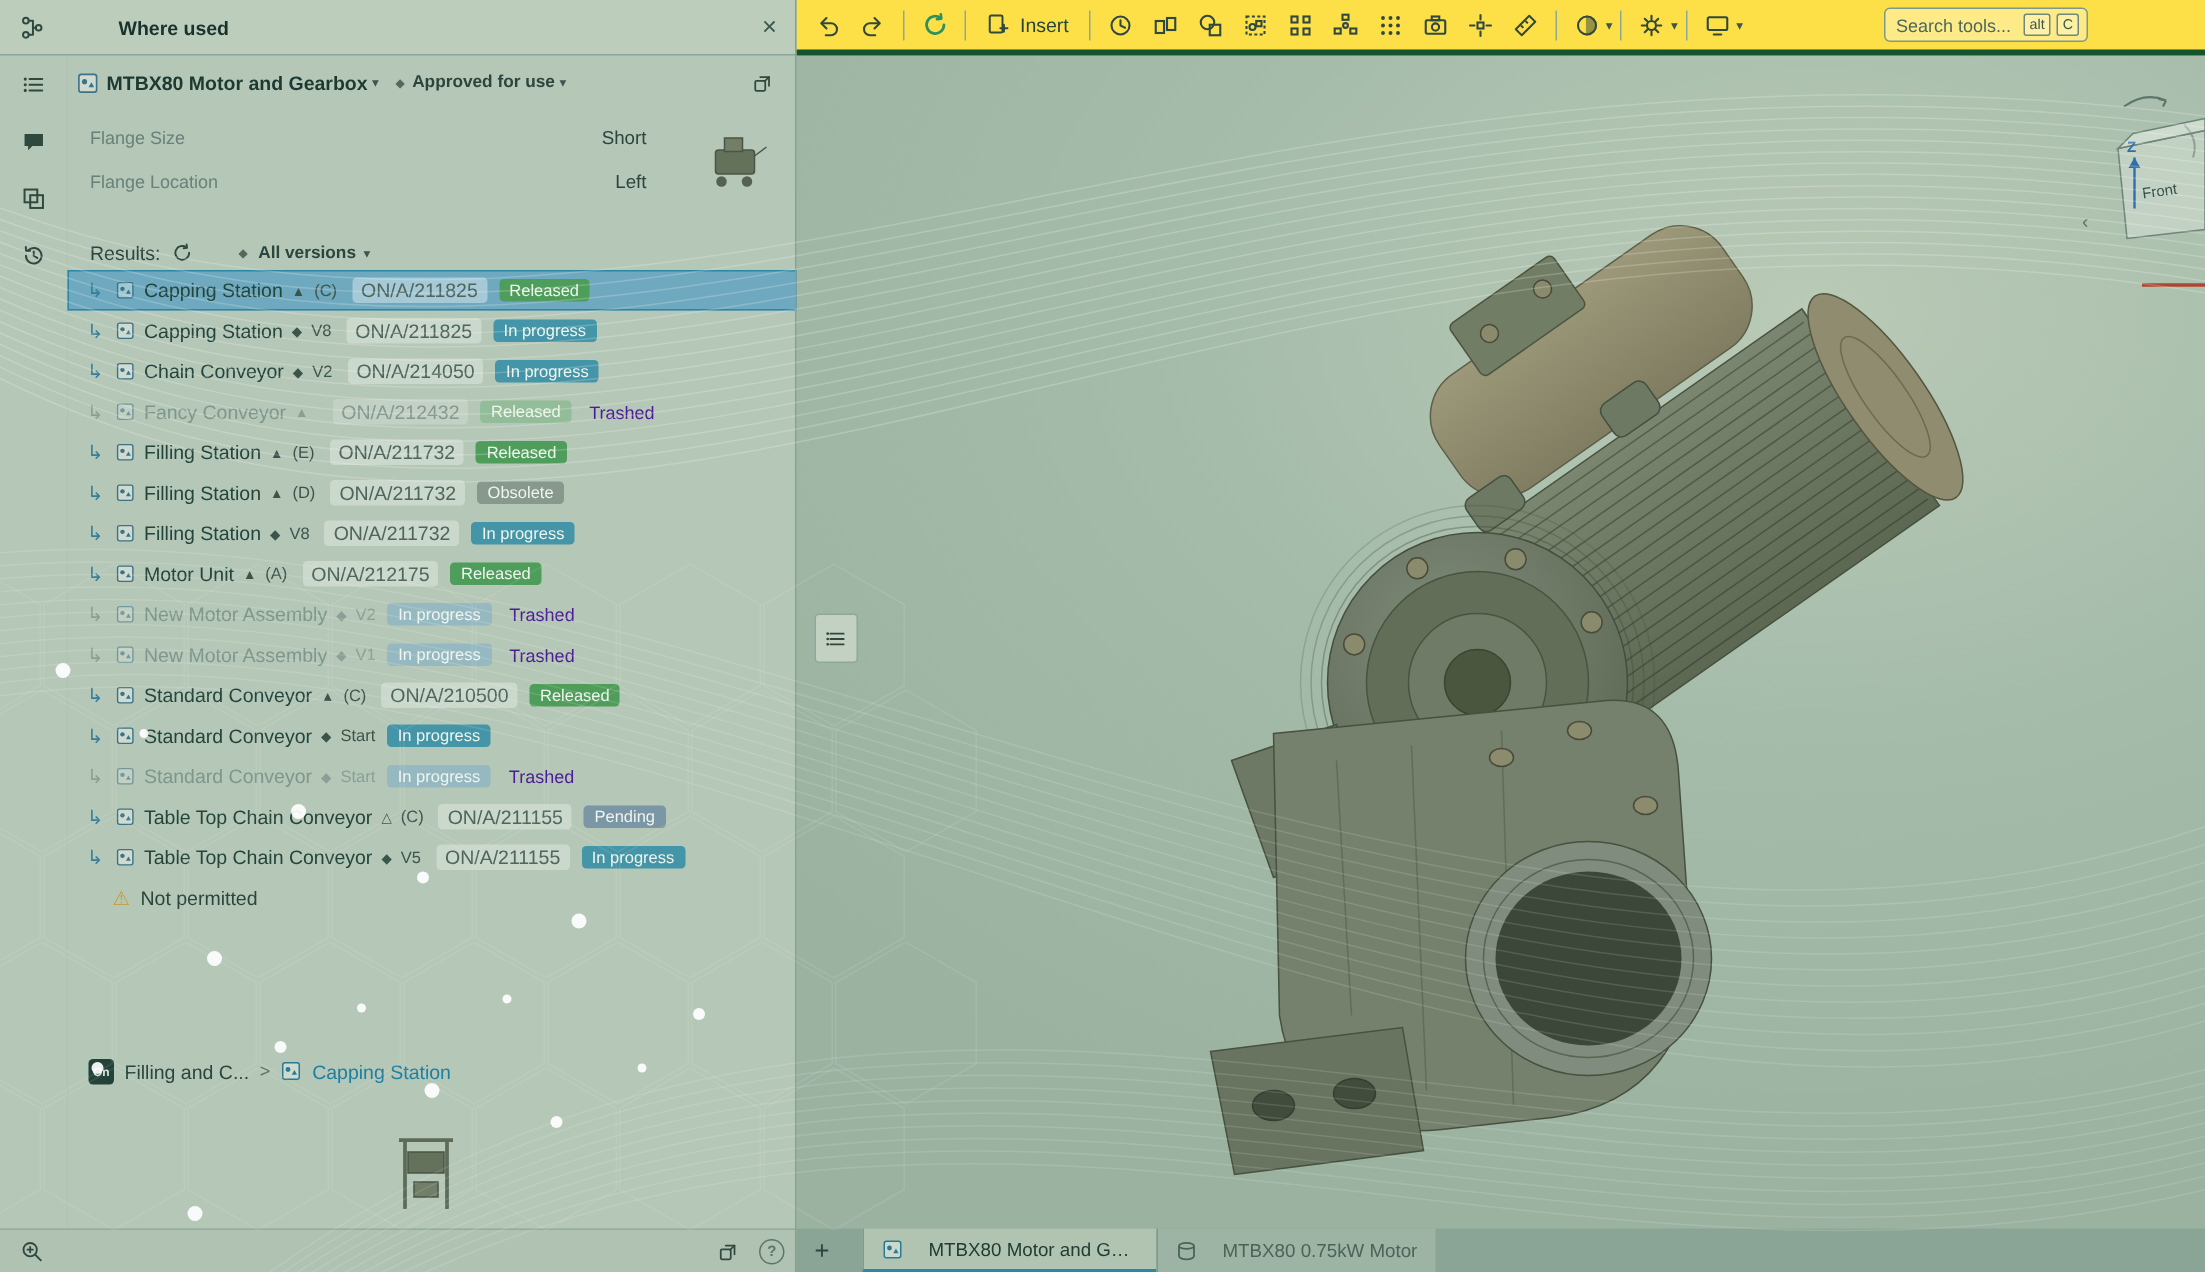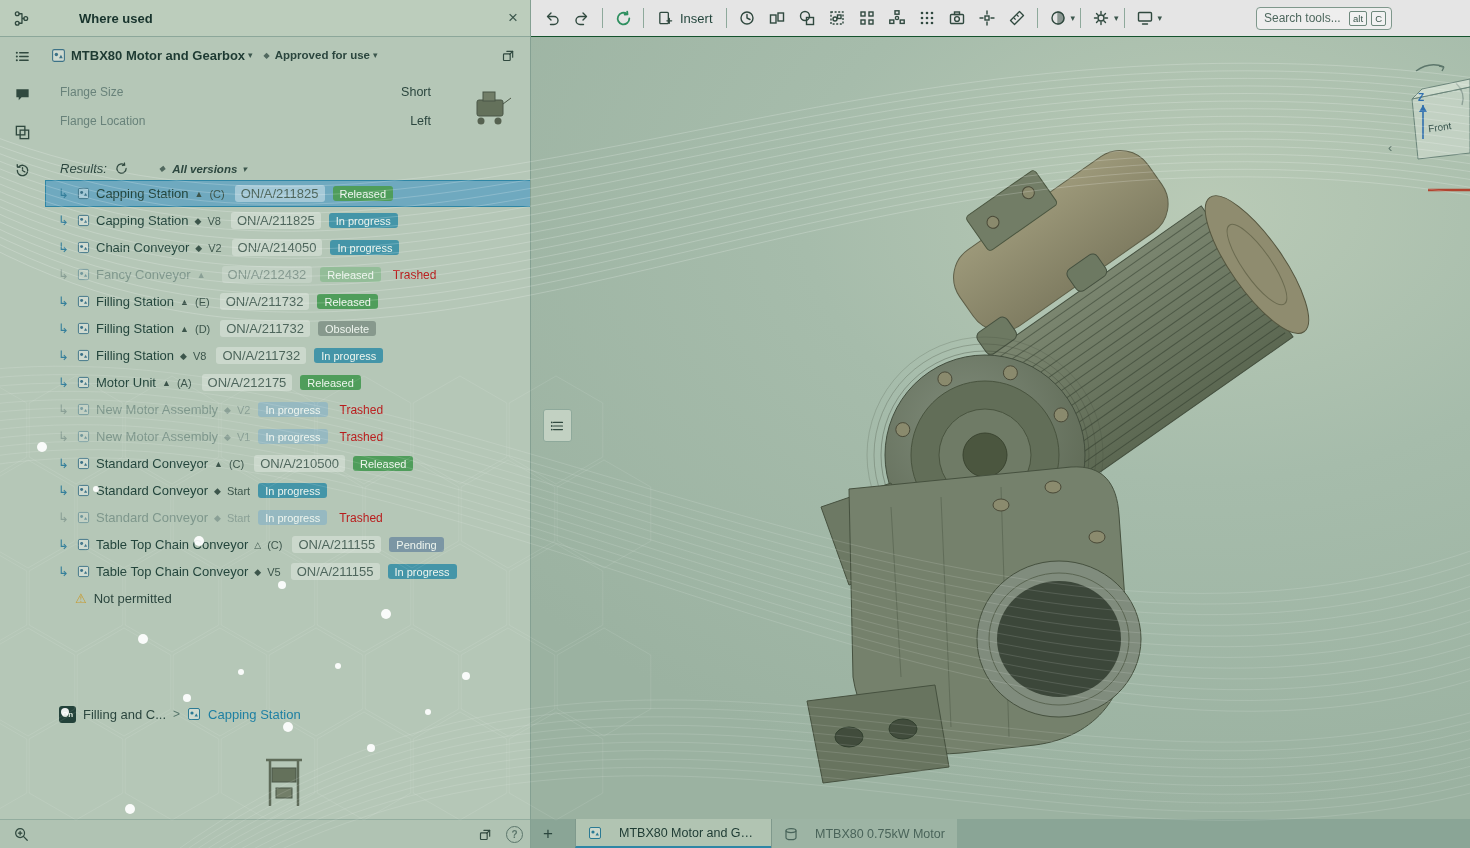--- a/index.html
+++ b/index.html
@@ -7,22 +7,22 @@
         font-family:"Liberation Sans",sans-serif;background:#9fb6a5;color:#23453c;}
   .flex1{flex:1}
   svg{display:block}
 
   
   .titlebar{position:absolute;left:0;top:0;width:531px;height:37px;background:#bccdbc;
             border-bottom:1px solid #8ca79a;display:flex;align-items:center;z-index:5;box-sizing:border-box;gap:37px;}
   .titlebar .pt{font-size:13px;font-weight:bold;color:#17332c;margin-left:8px;}
   .close-x{width:28px;height:28px;display:flex;align-items:center;justify-content:center;
            font-size:17px;color:#3c574d;margin-right:4px;cursor:pointer;}
-  .toolbar{position:absolute;left:531px;top:0;right:0;height:37px;background:#e5e5e5;
-           border-bottom:1px solid #14532d;display:flex;align-items:center;z-index:5;
+  .toolbar{position:absolute;left:531px;top:0;right:0;height:37px;background:#fde047;
+           border-bottom:4px solid #14532d;display:flex;align-items:center;z-index:5;
            box-sizing:border-box;padding-left:6px;}
   .tbtn{width:30px;height:30px;display:flex;align-items:center;justify-content:center;cursor:pointer;border-radius:3px;}
   .tsep{width:1px;height:20px;background:#8ea99b;margin:0 5px;}
   .insert-btn{display:flex;align-items:center;gap:6px;background:none;border:none;cursor:pointer;
               font-family:inherit;font-size:13px;color:#23453c;padding:4px 8px;}
   .caret{font-size:9px;color:#3c574d;margin-left:-2px;}
   .search-tools{margin-left:auto;margin-right:78px;display:flex;align-items:center;gap:4px;
                 background:rgba(255,255,255,0.35);border:1px solid #7f988c;border-radius:4px;
                 height:23px;width:136px;padding:0 5px;box-sizing:border-box;}
   .search-tools input{flex:1;min-width:0;border:none;background:transparent;outline:none;
@@ -39,21 +39,21 @@
 
   
   .panel{position:absolute;left:45px;top:37px;width:486px;bottom:29px;background:#b5c7b7;z-index:4;box-sizing:border-box;}
   .panel-header{display:flex;align-items:center;gap:5px;height:28px;margin:4px 6px 0 6px;}
   .doc-title{font-size:13px;font-weight:bold;color:#1d3a32;white-space:nowrap;}
   .status-diamond{font-size:8px;color:#51695f;margin-left:6px;}
   .doc-status{font-size:11.5px;font-weight:bold;color:#2b463e;}
   .field{display:flex;align-items:center;height:29px;margin:0 0 0 15px;font-size:12px;}
   .field-label{color:#68827a;}
   .field-value{margin-left:auto;margin-right:100px;color:#2b463e;font-size:12.5px;cursor:pointer;}
-  .results-head{display:flex;align-items:center;gap:7px;margin:26px 6px 4px 15px;font-style:italic;}
+  .results-head{display:flex;align-items:center;gap:7px;margin:26px 6px 4px 15px;}
   .results-label{font-size:13px;color:#2b463e;}
   .versions-filter{font-size:11.5px;font-weight:bold;color:#2b463e;cursor:pointer;}
   .results-list{margin-top:4px;}
   .row{display:flex;align-items:center;height:27px;box-sizing:border-box;padding:0 4px 0 12px;gap:6px;
        font-size:13px;color:#23453c;border:1px solid transparent;cursor:pointer;white-space:nowrap;}
   .row.selected{background:#6fa9bf;border-color:#2e86a5;}
   .row.muted{color:#7e978c;}
   .r-arrow{color:#357f9b;font-size:13px;width:13px;}
   .row.muted .r-arrow{color:#8aa096;}
   .row.muted .r-doc svg{opacity:.55;}
@@ -63,21 +63,21 @@
   .r-chip{font-size:13px;background:rgba(255,255,255,0.30);color:#4e665c;padding:1px 6px;border-radius:3px;margin-left:4px;}
   .row.selected .r-chip{background:rgba(255,255,255,0.38);}
   .row.muted .r-chip{background:rgba(255,255,255,0.18);color:#84998f;}
   .r-badge{font-size:11px;color:#eef5ee;padding:1.5px 7px;border-radius:3px;margin-left:2px;}
   .b-released{background:var(--released);}
   .b-released-muted{background:#93bd98;}
   .b-inprogress{background:var(--inprogress);}
   .b-inprogress-muted{background:#96b9c1;}
   .b-obsolete{background:var(--obsolete);}
   .b-pending{background:var(--pending);}
-  .r-trashed{font-size:12px;color:#b91c1c;margin-left:6px;}
+  .r-trashed{font-size:12px;color:#4c1d95;margin-left:6px;}
   .not-permitted{display:flex;align-items:center;gap:7px;height:27px;padding-left:30px;}
   .warn-tri{color:var(--warning);font-size:13px;}
   .np-text{font-size:13px;color:#2b463e;}
   .breadcrumb{position:absolute;left:14px;bottom:92px;display:flex;align-items:center;gap:7px;height:26px;}
   .on-badge{width:17px;height:17px;border-radius:3px;background:#23423a;color:#dfe9df;font-size:8px;font-weight:bold;
             display:flex;align-items:center;justify-content:center;}
   .bc-doc{font-size:13px;color:#2b463e;cursor:pointer;}
   .bc-sep{font-size:12px;color:#55756a;}
   .bc-cur{font-size:13px;color:#1d7fa2;cursor:pointer;}
 

